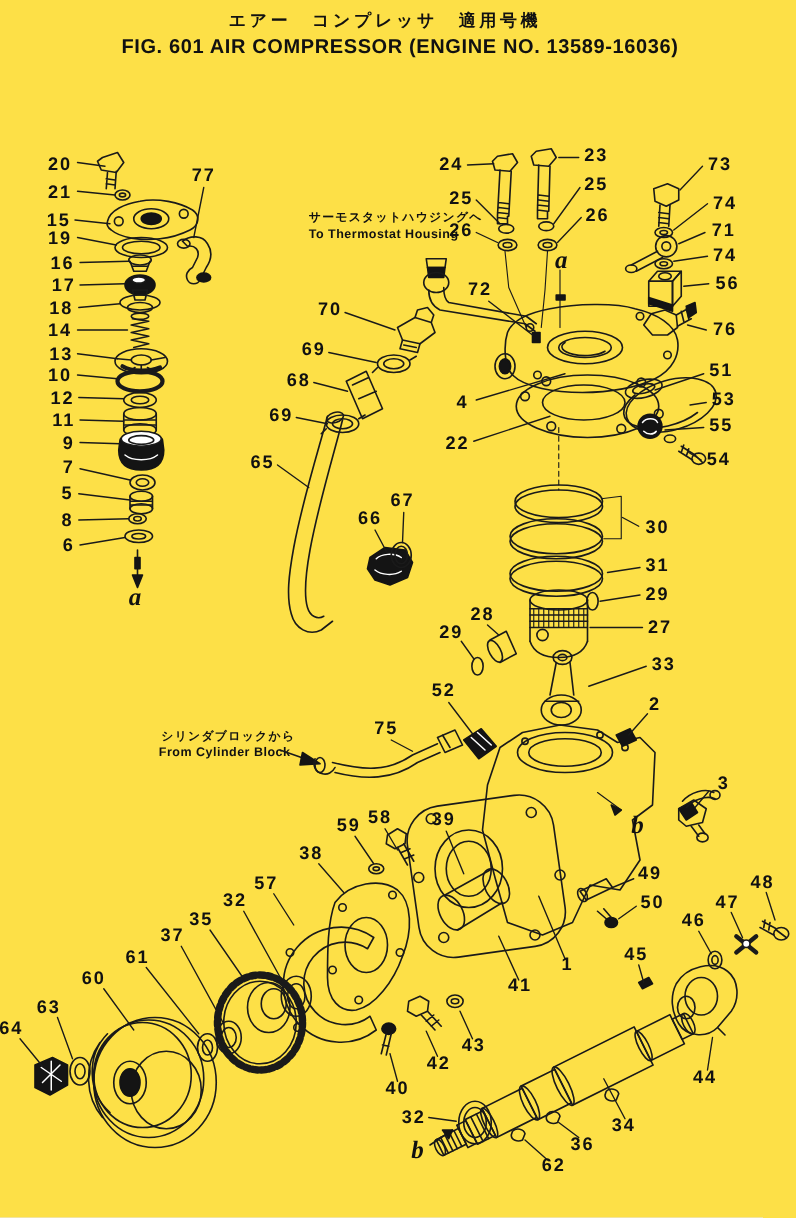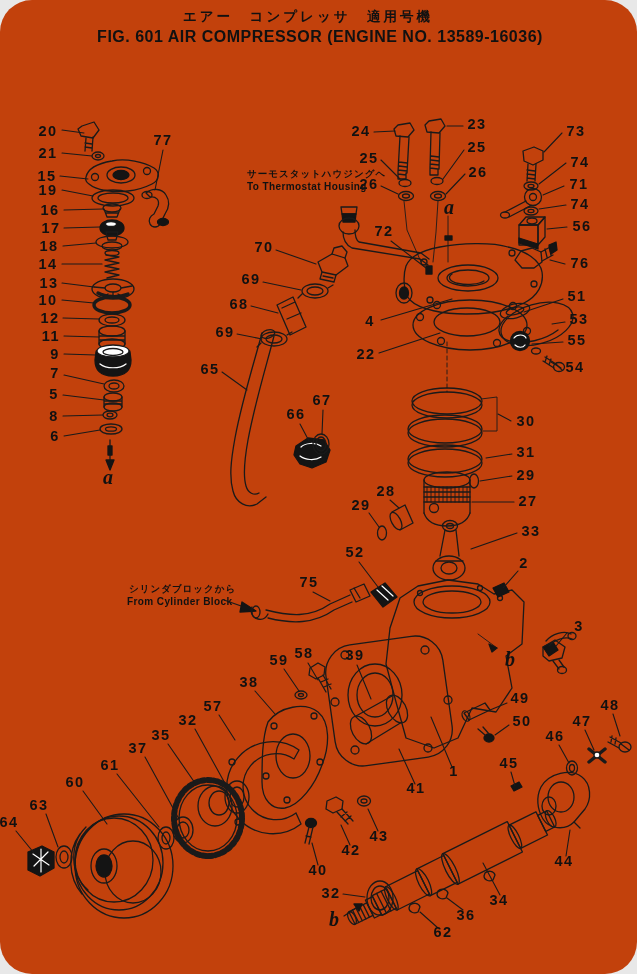--- a/index.html
+++ b/index.html
@@ -1,17 +1,17 @@
 <!DOCTYPE html>
 <html><head>
 <meta charset="utf-8">
 <style>
   html,body{margin:0;padding:0;background:#e8e8e8;}
-  .page{position:relative;width:637px;height:974px;background:#c2410c;margin:0 auto;overflow:hidden;
-        font-family:"Liberation Sans",sans-serif;border-radius:32px;}
+  .page{position:relative;width:637px;height:974px;background:#fde047;margin:0 auto;overflow:hidden;
+        font-family:"Liberation Sans",sans-serif;}
   svg{position:absolute;left:0;top:0;}
   svg .ln, svg g{stroke:#1a1a1a;fill:none;stroke-width:1.3;stroke-linecap:round;stroke-linejoin:round;}
   svg .fillk{fill:#141414;stroke:#141414;}
   svg .wline{stroke:#ffffff;fill:none;stroke-width:1.2;}
   svg .wfill{fill:#ffffff;stroke:#1a1a1a;}
   svg .thick{stroke-width:3.4;}
   svg .teeth{stroke-width:6;stroke-dasharray:3.5 3;}
   svg .thin{stroke-width:0.9;}
   svg .dash{stroke-dasharray:4 3;}
   svg text{stroke:none;fill:#111;}

